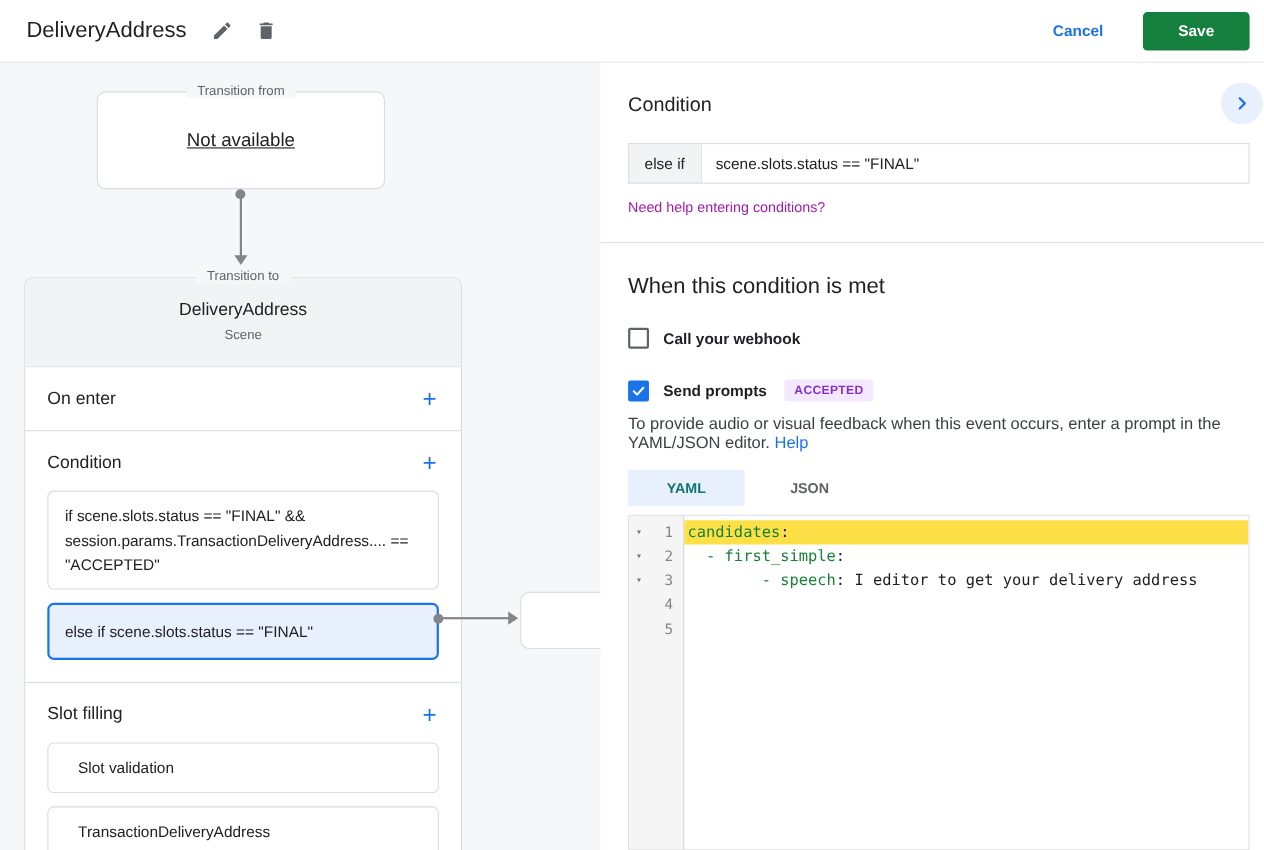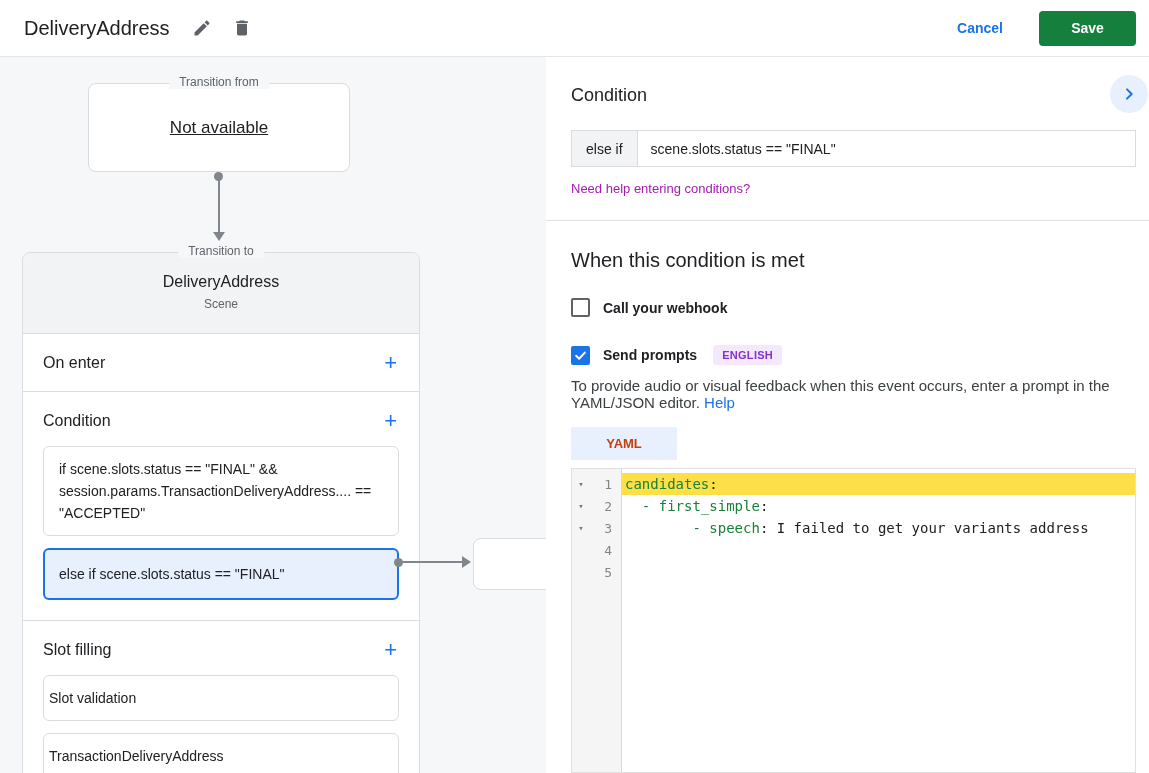--- a/index.html
+++ b/index.html
@@ -45,21 +45,21 @@
   .card-section.last { border-bottom:none; }
   .sec-head { display:flex; align-items:center; justify-content:space-between; }
   .sec-title { font-size:16px; color:#202124; line-height:26px; }
   .plus-btn { color:#1a73e8; font-size:22px; font-weight:400; background:none; border:none;
     cursor:pointer; line-height:22px; padding:0 2px; }
 
   .cond-box { border:1px solid #dadce0; border-radius:6px; background:#fff; padding:11px 15px;
     font-size:14px; line-height:22px; color:#202124; margin-top:12px; word-wrap:break-word; }
   .cond-box.first { margin-top:12px; }
   .cond-box.selected { background:#e8f0fe; border:2px solid #1a73e8; padding:13px 14px; position:relative; }
-  .slot-box { border:1px solid #dadce0; border-radius:6px; background:#fff; padding:14px 5px;
+  .slot-box { border:1px solid #dadce0; border-radius:6px; background:#fff; padding:14px 27px;
     font-size:14px; color:#202124; margin-top:12px; }
 
   .h-dot  { position:absolute; left:394px; top:501px; width:9px; height:9px; border-radius:50%;
     background:#80868b; z-index:3; }
   .h-line { position:absolute; left:400px; top:504px; width:64px; height:2px; background:#80868b; }
   .h-arrow{ position:absolute; left:462px; top:499px; width:0; height:0;
     border-top:6px solid transparent; border-bottom:6px solid transparent; border-left:9px solid #80868b; }
   .target-box { position:absolute; left:473px; top:481px; width:110px; height:52px; background:#fff;
     border:1px solid #dadce0; border-radius:8px; }
 
@@ -88,21 +88,21 @@
   .check-label { font-size:14px; font-weight:bold; color:#202124; margin-left:13px; }
   .lang-badge { background:#f3e8fd; color:#8430ce; font-size:11px; font-weight:bold; letter-spacing:0.3px;
     padding:4px 9px; border-radius:3px; margin-left:16px; }
 
   .help-para { font-size:15px; color:#3c4043; line-height:17px; margin-top:12px; margin-right:20px; }
   .help-para a { color:#1a73e8; text-decoration:none; }
 
   .tabs { display:flex; margin-top:16px; }
   .tab { height:33px; width:106px; display:flex; align-items:center; justify-content:center;
     font-size:13px; font-weight:bold; color:#5f6368; cursor:pointer; }
-  .tab.active { background:#e8f0fe; color:#c2410c; }
+  .tab.active { background:#e8f0fe; color:#0f766e; }
   .tab + .tab { width:118px; }
 
   .editor { flex:1; margin-top:8px; margin-right:13px; border:1px solid #e0e0e0; display:flex;
     overflow:hidden; font-family:"DejaVu Sans Mono", monospace; font-size:14px; }
   .gutter { width:50px; background:#f5f5f5; border-right:1px solid #d9d9d9; padding-top:4px; flex:none; }
   .gutter-row { height:22px; display:flex; align-items:center; }
   .fold { width:18px; font-size:9px; color:#777; text-align:center; cursor:pointer; }
   .lnum { flex:1; text-align:right; padding-right:9px; color:#80868b; font-size:13px; }
   .code { flex:1; padding-top:4px; overflow:hidden; cursor:text; }
   .code-row { height:22px; line-height:22px; white-space:pre; padding-left:3px; }
@@ -218,27 +218,28 @@
 
   <div class="check-row second">
     <div class="checkbox checked" id="cb-prompts">
       <span>
         <svg width="13" height="13" viewBox="0 0 24 24" fill="none" stroke="#ffffff" stroke-width="3.5" stroke-linecap="round" stroke-linejoin="round">
             <polyline points="4 12.5 9.5 18 20 6.5"></polyline>
           </svg>
       </span>
     </div>
     <span class="check-label">Send prompts</span>
-    <span class="lang-badge">ENGLISH</span>
+    <span class="lang-badge">ACCEPTED</span>
   </div>
 
   <div class="help-para"><span>To provide audio or visual feedback when this event occurs, enter a prompt in the YAML/JSON editor. </span><a href="#">Help</a></div>
 
   <div class="tabs">
     <div class="tab active" id="tab-0">YAML</div>
+    <div class="tab" id="tab-1">JSON</div>
   </div>
 
   <div class="editor">
     <div class="gutter" id="code-gutter">
         <div class="gutter-row">
           <span class="fold">▾</span>
           <span class="lnum">1</span>
         </div>
         <div class="gutter-row">
           <span class="fold">▾</span>
@@ -253,17 +254,17 @@
           <span class="lnum">4</span>
         </div>
         <div class="gutter-row">
           <span class="fold"></span>
           <span class="lnum">5</span>
         </div>
       </div>
     <div class="code" id="code-lines">
         <div class="code-row active"><span class="tok-key">candidates</span><span class="tok-plain">:</span></div>
         <div class="code-row"><span class="tok-plain">  </span><span class="tok-key">- first_simple</span><span class="tok-plain">:</span></div>
-        <div class="code-row"><span class="tok-plain">        </span><span class="tok-key">- speech</span><span class="tok-plain">:</span><span class="tok-plain"> I failed to get your variants address</span></div>
+        <div class="code-row"><span class="tok-plain">        </span><span class="tok-key">- speech</span><span class="tok-plain">:</span><span class="tok-plain"> I editor to get your delivery address</span></div>
         <div class="code-row"></div>
       </div>
   </div>
 </div>
 
 </body></html>

